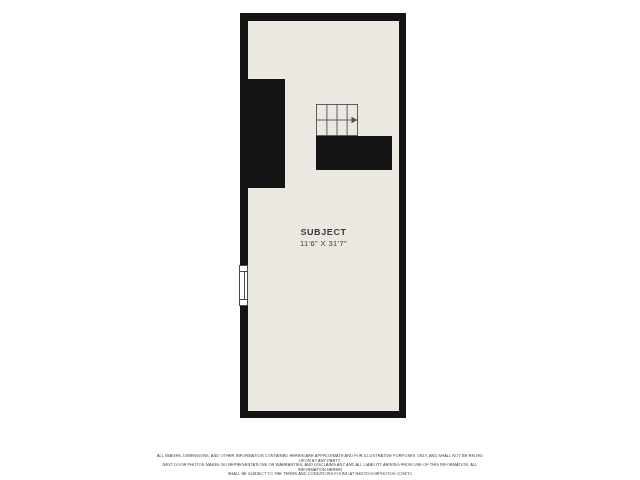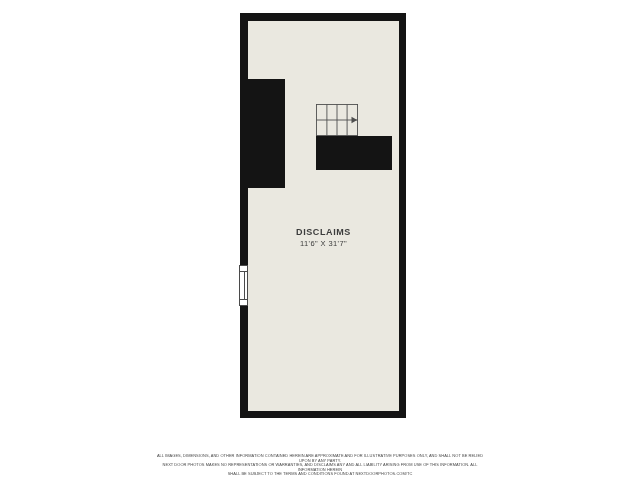--- a/index.html
+++ b/index.html
@@ -78,21 +78,21 @@
     </svg>
   </div>
 
   <div class="window">
     <div class="sash-top"></div>
     <div class="sash-bottom"></div>
     <div class="mullion"></div>
   </div>
 
   <div class="room-label">
-    <div class="room-name">DISCLAIMS</div>
+    <div class="room-name">SUBJECT</div>
     <div class="room-dims">11'6" X 31'7"</div>
   </div>
 
 </div>
 
 <div class="disclaimer">
   <div>ALL IMAGES, DIMENSIONS, AND OTHER INFORMATION CONTAINED HEREIN ARE APPROXIMATE AND FOR ILLUSTRATIVE PURPOSES ONLY, AND SHALL NOT BE RELIED UPON BY ANY PARTY.</div>
   <div>NEXT DOOR PHOTOS MAKES NO REPRESENTATIONS OR WARRANTIES, AND DISCLAIMS ANY AND ALL LIABILITY ARISING FROM USE OF THIS INFORMATION. ALL INFORMATION HEREIN</div>
   <div>SHALL BE SUBJECT TO THE TERMS AND CONDITIONS FOUND AT NEXTDOORPHOTOS.COM/TC</div>
 </div>

